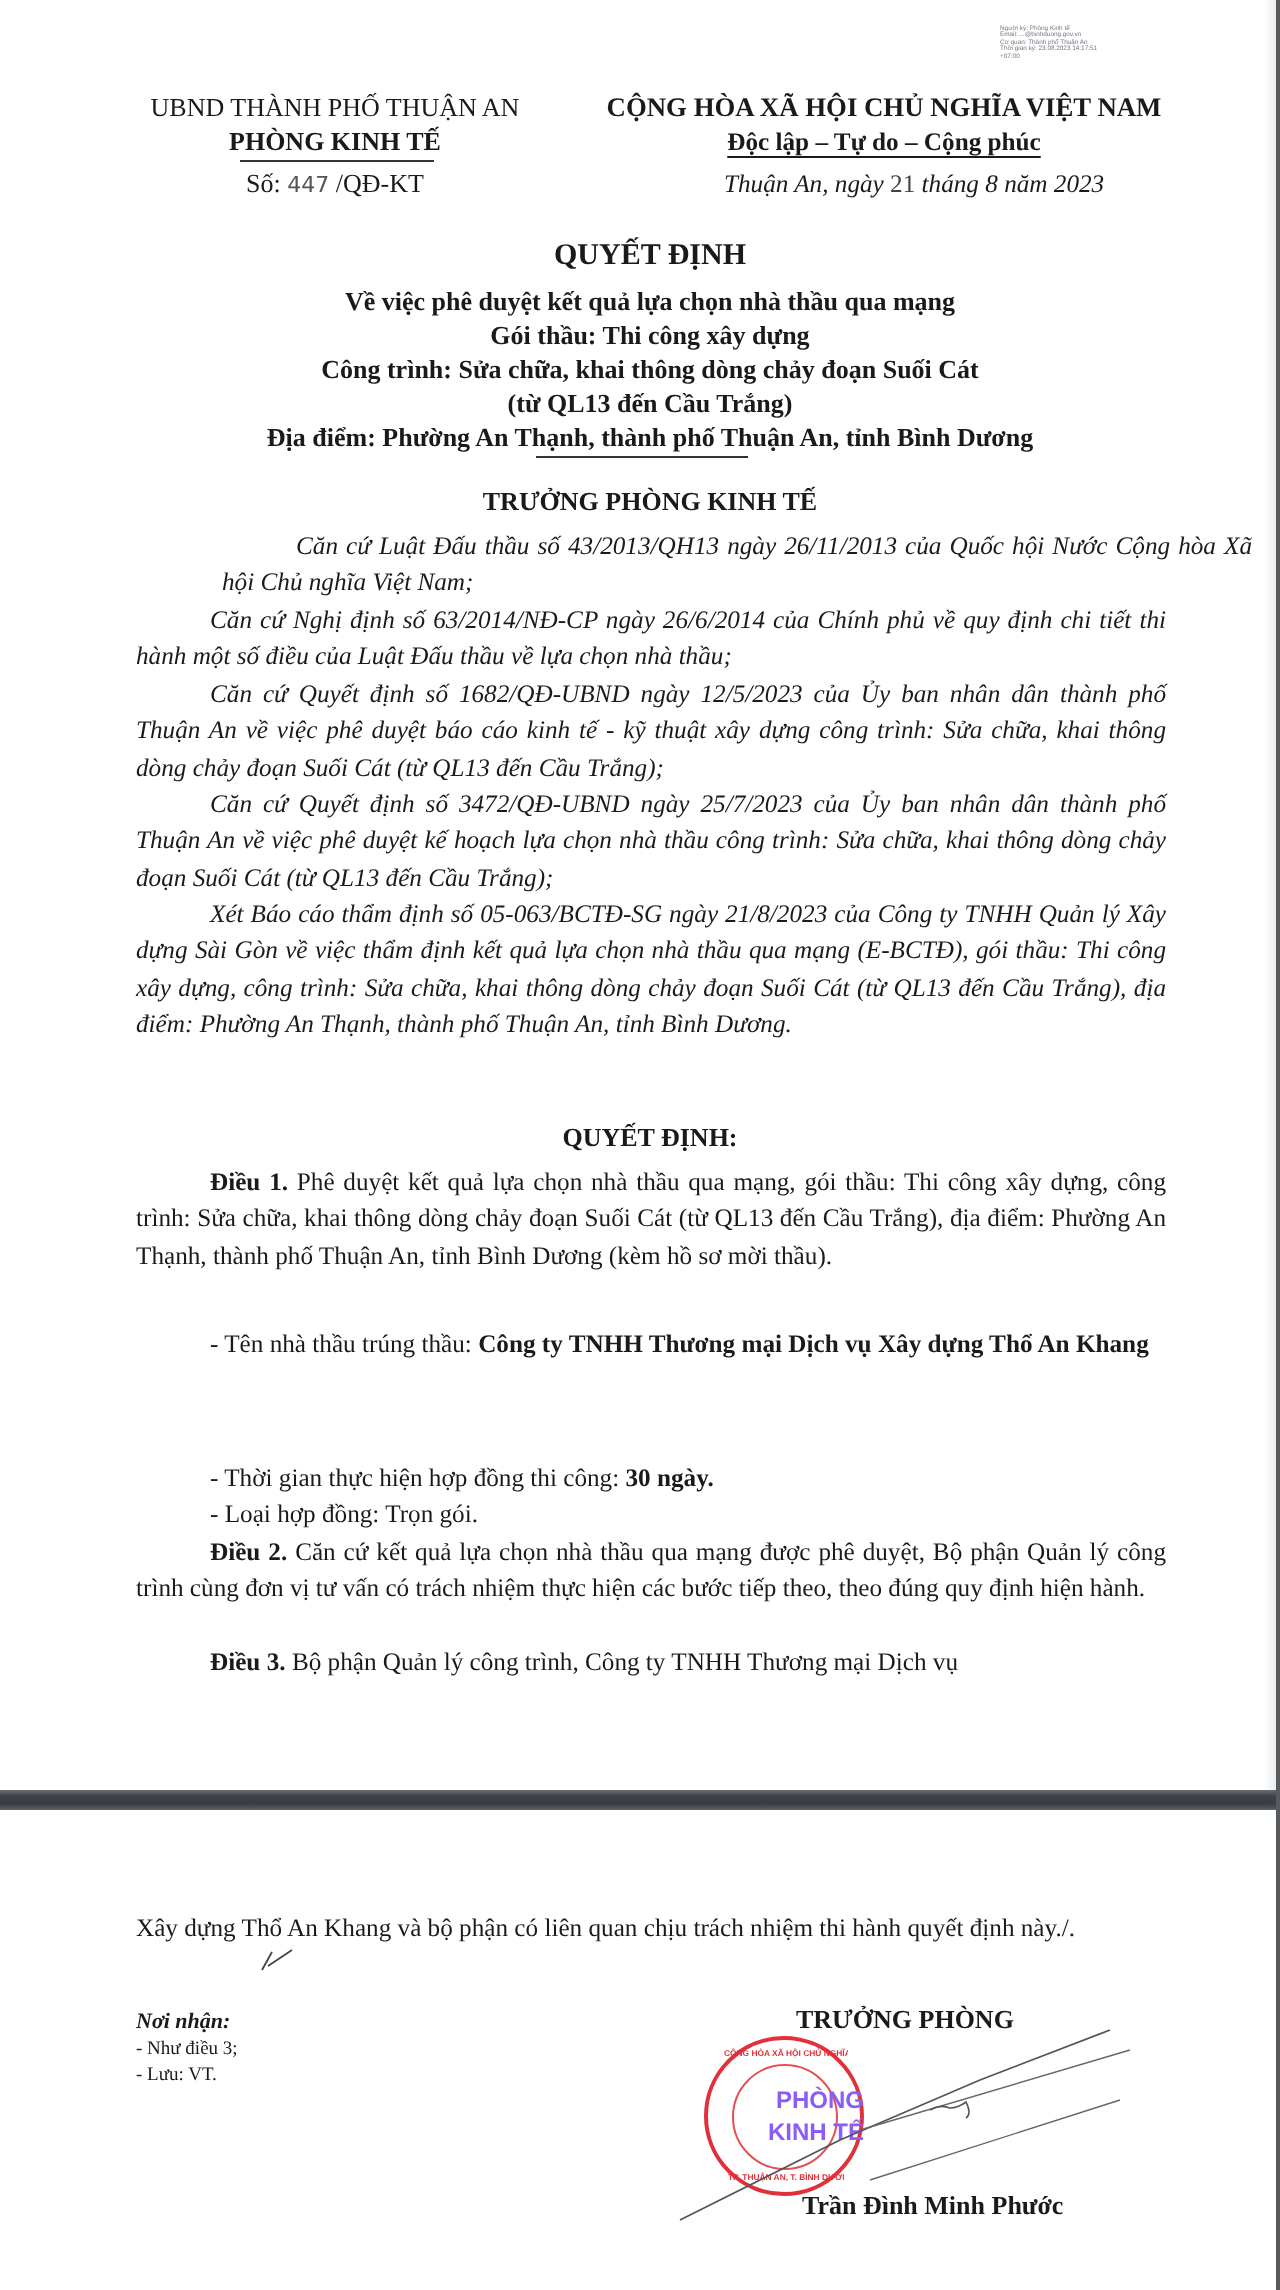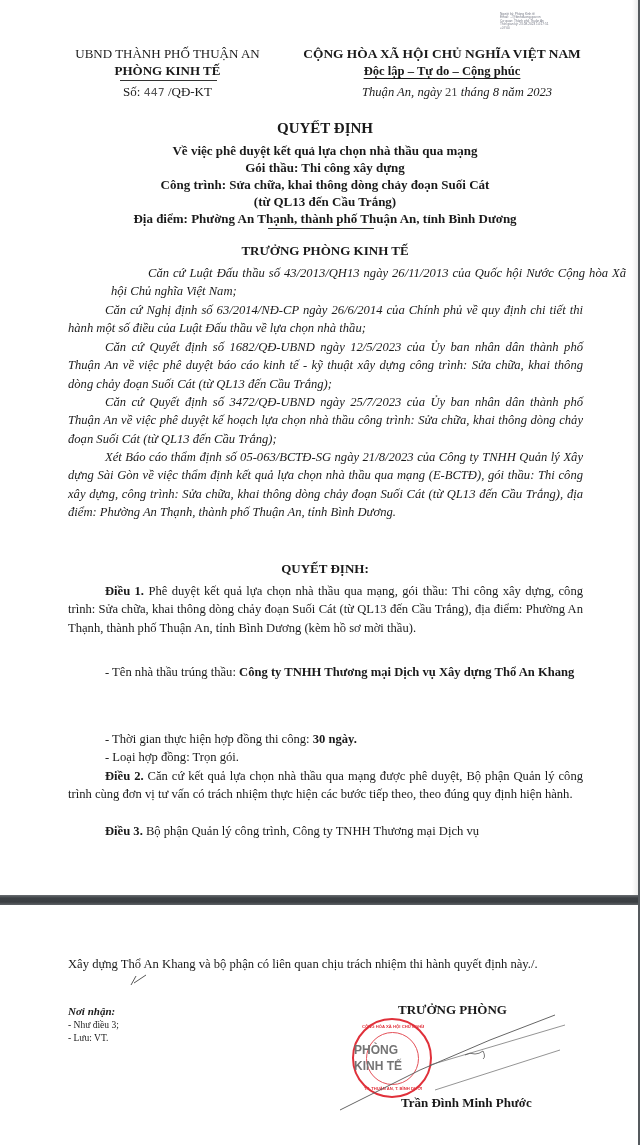--- a/index.html
+++ b/index.html
@@ -37,21 +37,21 @@
   .para .ind { display: inline-block; width: 37px; }
   .it { font-style: italic; }
   .stamp {
     position: absolute; left: 352px; top: 1018px; width: 80px; height: 80px; border-radius: 50%;
     border: 2.5px solid #e0303a; box-sizing: border-box;
   }
   .stamp-inner {
     position: absolute; left: 12px; top: 12px; width: 51px; height: 51px; border-radius: 50%;
     border: 1.3px solid #e45058;
   }
-  .stamp-text { position: absolute; left: 0; width: 78px; text-align: left; font-family: "Liberation Sans", sans-serif; font-weight: bold; color: #737373; font-size: 12px; }
+  .stamp-text { position: absolute; left: 0; width: 78px; text-align: right; font-family: "Liberation Sans", sans-serif; font-weight: bold; color: #8b5cf6; font-size: 12px; }
   .stamp-ring { position: absolute; font-family: "Liberation Sans", sans-serif; font-size: 5px; color: #e0303a; font-weight: bold; }
 </style>
 </head>
 <body>
 
 <div class="topshade"></div>
 
 <div class="page page1">
 
   <div class="sigbox">

